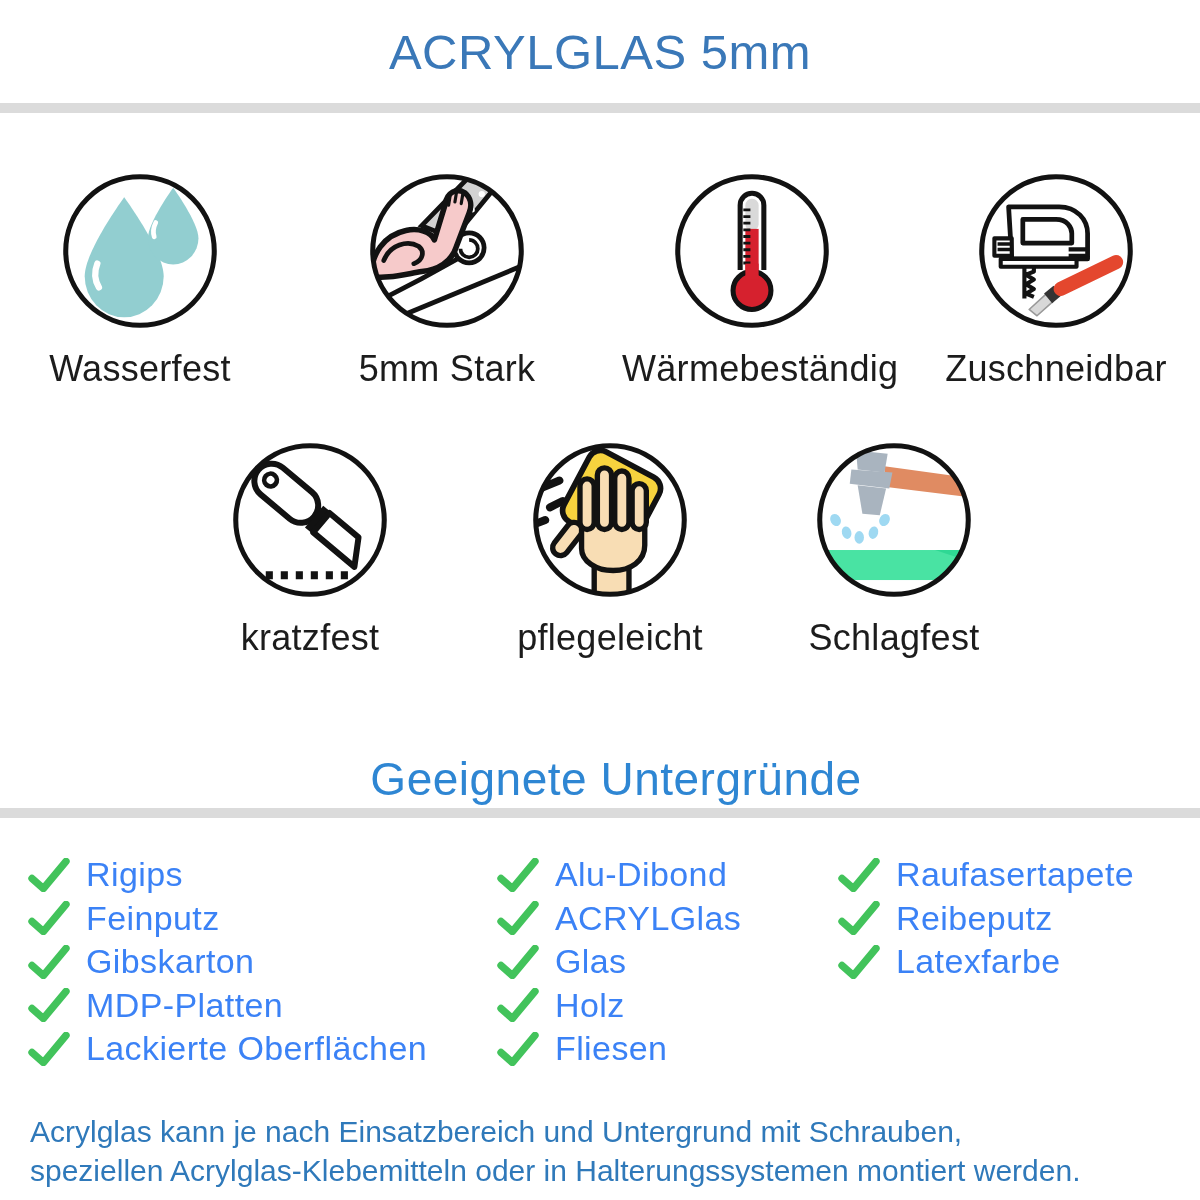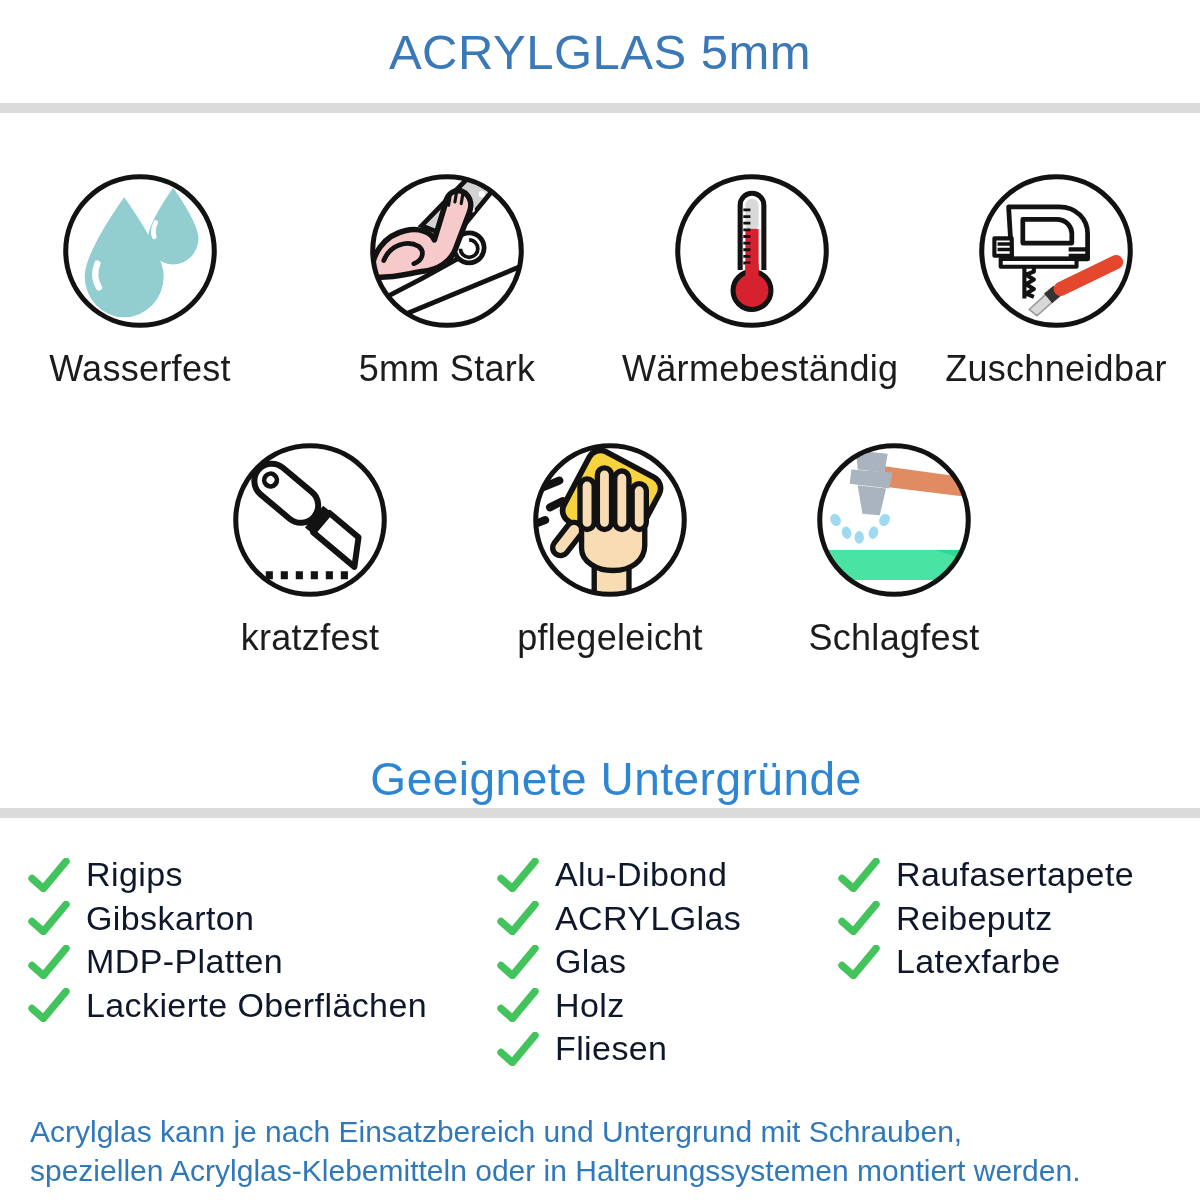--- a/index.html
+++ b/index.html
@@ -28,21 +28,21 @@
   .heading2{
     position:absolute;top:738px;left:0;width:100%;margin:16px;text-align:center;
     font-size:46px;font-weight:normal;line-height:1.1;color:var(--heading-blue);
     letter-spacing:0.5px;
   }
 
   .surface-col{position:absolute;top:853px;}
   .surface-item{display:flex;align-items:center;height:43.5px;}
   .check{width:42px;height:34px;margin-right:16px;flex:0 0 auto;}
   .check polyline{fill:none;stroke:var(--check-green);stroke-width:6.5;stroke-linecap:round;stroke-linejoin:round;}
-  .surface-text{font-size:34px;color:#0f172a;letter-spacing:0.4px;white-space:nowrap;}
+  .surface-text{font-size:34px;color:#3b82f6;letter-spacing:0.4px;white-space:nowrap;}
 
   .footer{
     position:absolute;left:30px;top:1112px;width:1160px;margin:0;
     font-size:30px;line-height:39px;color:var(--footer-blue);
   }
 
   
   .drop{fill:var(--drop-teal);}
   .shine{fill:none;stroke:#fff;stroke-linecap:round;}
   .arm{fill:var(--muscle-pink);stroke:var(--icon-outline);}
@@ -224,20 +224,26 @@
     <div class="surface-item">
       <svg class="check" viewBox="0 0 36 30">
           <polyline points="3,18 13,27 33,3"></polyline>
         </svg>
       <span class="surface-text">Rigips</span>
     </div>
     <div class="surface-item">
       <svg class="check" viewBox="0 0 36 30">
           <polyline points="3,18 13,27 33,3"></polyline>
         </svg>
+      <span class="surface-text">Feinputz</span>
+    </div>
+    <div class="surface-item">
+      <svg class="check" viewBox="0 0 36 30">
+          <polyline points="3,18 13,27 33,3"></polyline>
+        </svg>
       <span class="surface-text">Gibskarton</span>
     </div>
     <div class="surface-item">
       <svg class="check" viewBox="0 0 36 30">
           <polyline points="3,18 13,27 33,3"></polyline>
         </svg>
       <span class="surface-text">MDP-Platten</span>
     </div>
     <div class="surface-item">
       <svg class="check" viewBox="0 0 36 30">

